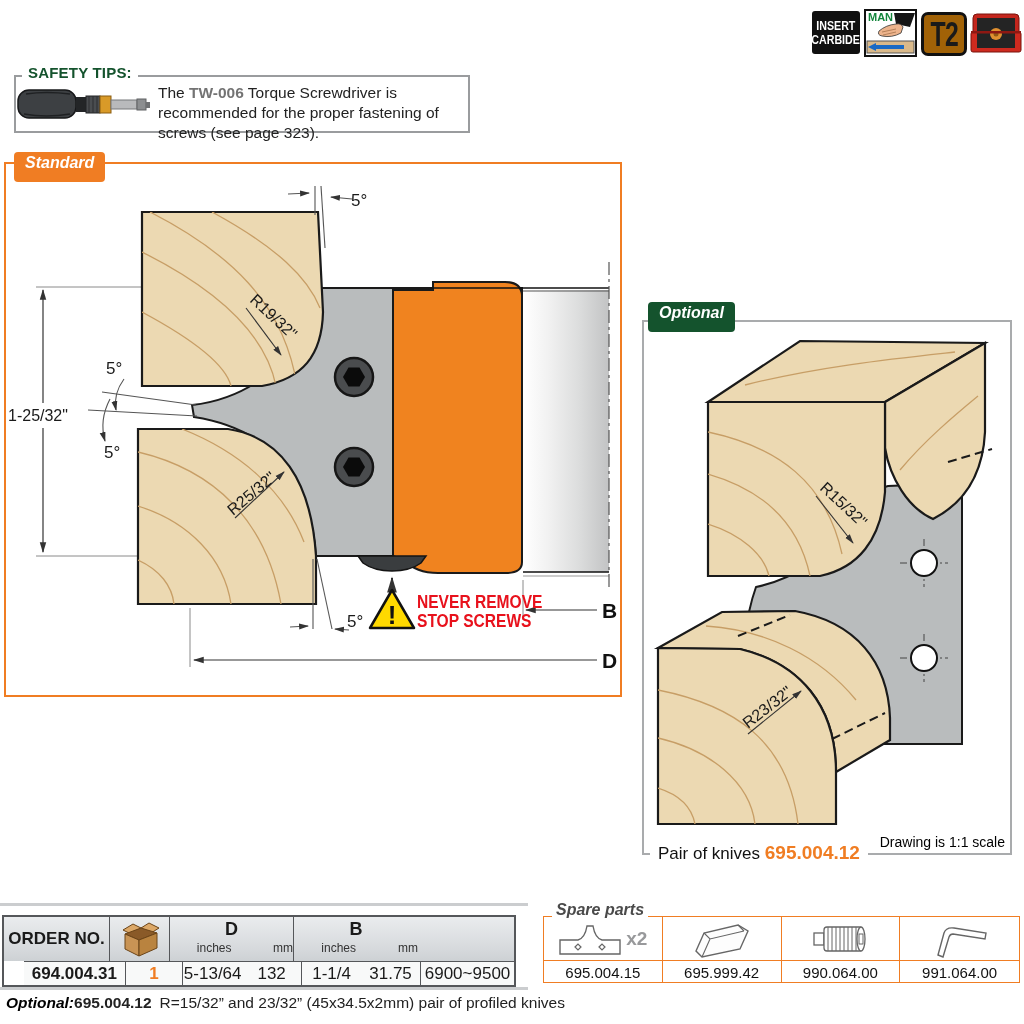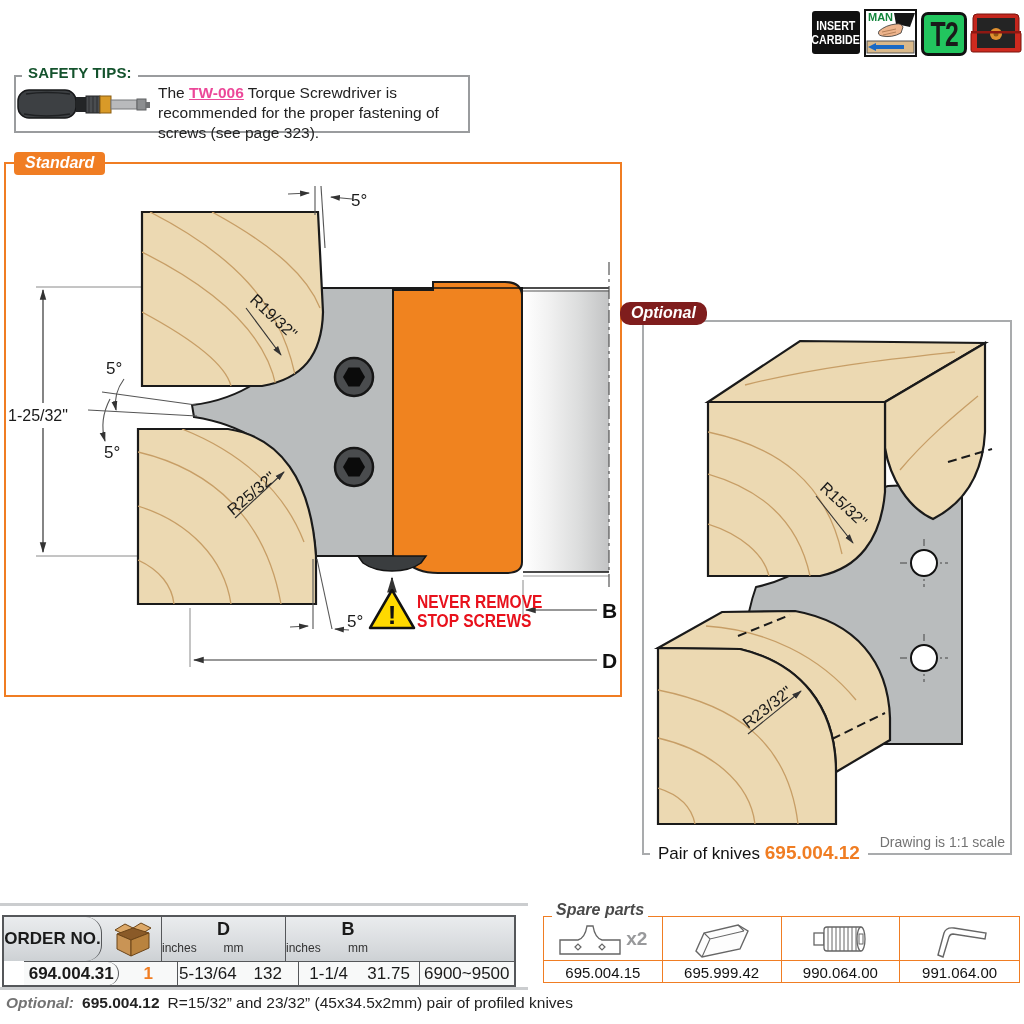--- a/index.html
+++ b/index.html
@@ -6,86 +6,86 @@
   .page{position:relative;width:1024px;height:1024px;background:#fff;overflow:hidden;
         font-family:"Liberation Sans",sans-serif;color:#1a1a1a;}
   .abs{position:absolute;}
 
   
   .badge-ic{left:812px;top:11px;width:48px;height:43px;background:#101010;border-radius:3px;
     display:flex;flex-direction:column;align-items:center;justify-content:center;}
   .badge-ic span{color:#fff;font-weight:bold;font-size:13px;line-height:1.05;transform:scaleX(.82);}
   .badge-man{left:864px;top:9px;width:53px;height:48px;background:#fff;border:2px solid #111;box-sizing:border-box;}
   .man-word{position:absolute;left:2px;top:0;color:#14863c;font-weight:bold;font-size:11px;}
-  .badge-t2{left:921px;top:12px;width:46px;height:44px;background:#22c55e;border:3px solid #111;border-radius:7px;
+  .badge-t2{left:921px;top:12px;width:46px;height:44px;background:#a16207;border:3px solid #111;border-radius:7px;
     box-sizing:border-box;display:flex;align-items:center;justify-content:center;}
   .badge-t2 span{font-weight:bold;font-size:33px;transform:scale(.75,1.08);letter-spacing:-1px;}
   .badge-case{left:969px;top:12px;width:54px;height:42px;}
 
   
   .safety-title{left:22px;top:64px;background:#fff;padding:0 6px;color:#14532d;font-weight:bold;
     font-size:15px;z-index:3;letter-spacing:.2px;}
   .safety-box{left:14px;top:75px;width:456px;height:58px;border:2px solid #9a9c9e;box-sizing:border-box;z-index:2;}
   .safety-text{left:158px;top:83px;width:310px;font-size:15.5px;line-height:1.28;color:#222;z-index:3;}
-  .safety-text b{color:#ec4899;text-decoration:underline;}
+  .safety-text b{color:#737373;}
   .sd-svg{left:16px;top:86px;z-index:3;}
 
   
   .std-frame{left:4px;top:162px;width:618px;height:535px;border:2px solid #f07d23;box-sizing:border-box;}
   .opt-frame{left:642px;top:320px;width:370px;height:535px;border:2px solid #a9abad;box-sizing:border-box;}
-  .sec-badge{padding:2px 11px 3px;border-radius:4px;color:#fff;font-weight:bold;font-style:italic;
+  .sec-badge{padding:2px 11px 10px;border-radius:4px;color:#fff;font-weight:bold;font-style:italic;
     font-size:16px;z-index:4;}
   .std-badge{left:14px;top:152px;background:#f07d23;}
-  .opt-badge{left:620px;top:302px;background:#7f1d1d;border-radius:10px;}
+  .opt-badge{left:648px;top:302px;background:#14532d;}
   .pair-line{z-index:4;background:#fff;padding:0 8px;white-space:nowrap;font-size:17px;color:#111;}
   .pair-line b{color:#f07d23;font-size:19px;}
   .std-pair{left:308px;top:151px;}
   .opt-pair{left:650px;top:842px;}
-  .scale-note{left:855px;top:834px;width:150px;text-align:right;font-size:14px;color:#737373;z-index:4;}
+  .scale-note{left:855px;top:834px;width:150px;text-align:right;font-size:14px;color:#000000;z-index:4;}
 
   
   .drawing{left:0;top:0;z-index:1;}
   .dt{font-family:"Liberation Sans",sans-serif;font-size:17px;fill:#1a1a1a;}
   .dts{font-family:"Liberation Sans",sans-serif;font-size:16px;fill:#1a1a1a;}
   .dtb{font-family:"Liberation Sans",sans-serif;font-size:21px;font-weight:bold;fill:#111;}
   .warn{font-family:"Liberation Sans",sans-serif;font-size:19px;font-weight:bold;fill:#e8111c;}
   .wmark{font-family:"Liberation Sans",sans-serif;font-size:26px;font-weight:bold;fill:#111;text-anchor:middle;}
 
   
   .rule{height:3px;background:#cbcdcf;}
 
   
   .spec-table{left:2px;top:915px;width:514px;border:2px solid #55575a;box-sizing:border-box;z-index:2;font-size:17px;}
   .spec-hrow{display:flex;height:44px;background:linear-gradient(180deg,#eaecee 0%,#d7dadd 70%,#cdd1d4 100%);}
   .spec-drow{display:flex;height:23px;background:#f8f9f9;border-top:1.5px solid #55575a;margin-left:20px;}
   .cell{border-right:1.5px solid #55575a;box-sizing:border-box;display:flex;align-items:center;justify-content:center;}
   .cell:last-child{border-right:none;}
-  .c-order{width:98px;border-radius:16px;}.c-qty{width:60px;}.c-dim{width:124px;}.c-rpm{width:97px;}
+  .c-order{width:106px;}.c-qty{width:60px;}.c-dim{width:124px;}.c-rpm{width:97px;}
   .hd{font-weight:bold;}
   .dim-head{flex-direction:column;justify-content:flex-start;padding-top:3px;}
   .dim-head .big{font-weight:bold;font-size:18px;line-height:1;}
   .dim-sub{display:flex;width:100%;font-size:12px;color:#333;margin-top:3px;}
-  .dim-sub span{width:50%;text-align:left;}
+  .dim-sub span{width:50%;text-align:right;}
   .dim-vals{display:flex;width:100%;}
   .dim-vals span{width:50%;text-align:center;}
   .qty-num{color:#f07d23;font-weight:bold;}
 
   
   .spare-title{left:552px;top:901px;font-size:16px;font-weight:bold;font-style:italic;color:#4a4a4a;z-index:3;background:#fff;padding:0 4px;}
   .spare-box{left:543px;top:916px;width:477px;height:67px;border:1.5px solid #f07d23;box-sizing:border-box;z-index:2;}
   .spare-icons{display:flex;height:43px;}
   .spare-codes{display:flex;height:22px;border-top:1.5px solid #f07d23;}
   .sp-cell{width:25%;border-right:1.5px solid #f07d23;box-sizing:border-box;display:flex;
     align-items:center;justify-content:center;font-size:15px;color:#111;text-align:center;}
   .sp-cell:last-child{border-right:none;}
   .x2{color:#98999b;font-weight:bold;font-size:19px;margin-left:4px;}
 
   
   .footnote{left:6px;top:994px;font-size:15.5px;color:#222;white-space:nowrap;}
-  .footnote .lab{color:#737373;font-weight:bold;font-style:italic;margin-right:8px;}
+  .footnote .lab{color:#000000;font-weight:bold;font-style:italic;}
   .footnote .code{font-weight:bold;margin-right:8px;}
 </style>
 </head>
 <body>
 
 <div class="page">
 
   <svg class="abs drawing" width="1024" height="1024" viewBox="0 0 1024 1024">
     <defs>
       <marker id="ar" viewBox="0 0 10 6" refX="9" refY="3" markerWidth="9" markerHeight="6" orient="auto">

